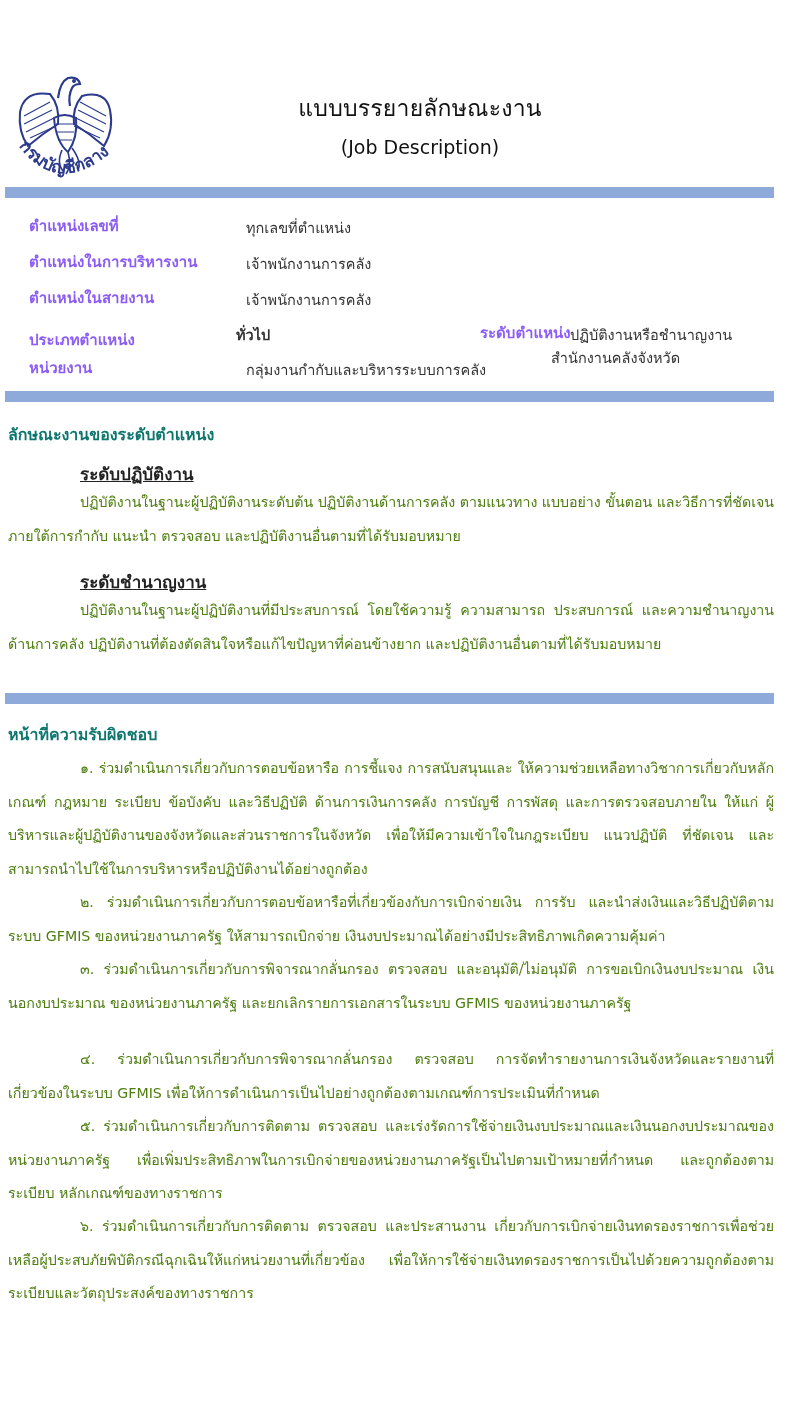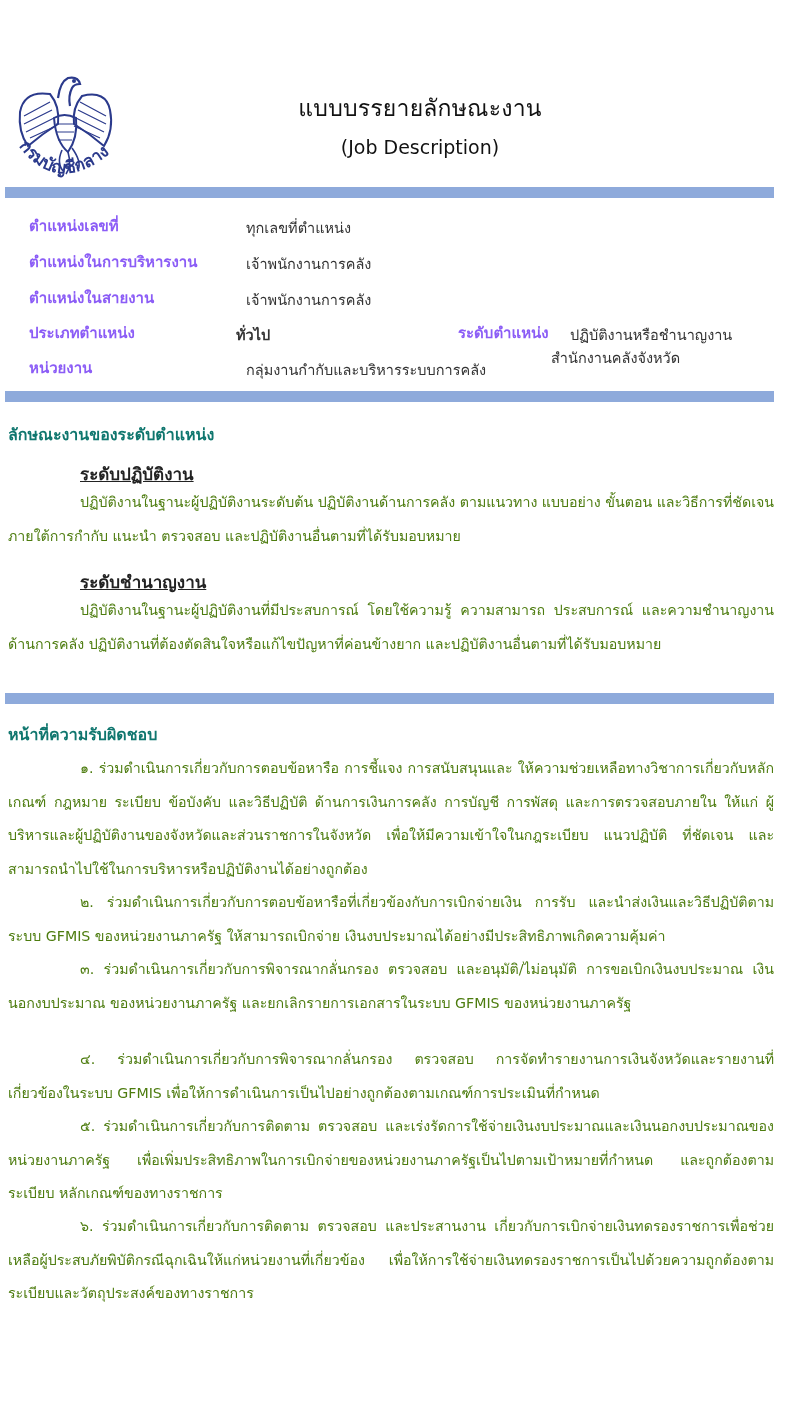--- a/index.html
+++ b/index.html
@@ -49,23 +49,23 @@
 
 <div class="abs info-label" style="top:214px;">ตำแหน่งเลขที่</div>
 <div class="abs info-value" style="left:246px; top:216px;">ทุกเลขที่ตำแหน่ง</div>
 
 <div class="abs info-label" style="top:250px;">ตำแหน่งในการบริหารงาน</div>
 <div class="abs info-value" style="left:246px; top:252px;">เจ้าพนักงานการคลัง</div>
 
 <div class="abs info-label" style="top:286px;">ตำแหน่งในสายงาน</div>
 <div class="abs info-value" style="left:246px; top:288px;">เจ้าพนักงานการคลัง</div>
 
-<div class="abs info-label" style="top:321px;font-family:Liberation Serif, serif;">ประเภทตำแหน่ง</div>
+<div class="abs info-label" style="top:328px;font-family:Liberation Serif, serif;">ประเภทตำแหน่ง</div>
 <div class="abs info-value" style="left:236px; top:323px;font-weight:bold;">ทั่วไป</div>
-<div class="abs info-label" style="left:437px; top:321px;text-align:center;">ระดับตำแหน่ง</div>
+<div class="abs info-label" style="left:459px; top:321px;text-align:center;">ระดับตำแหน่ง</div>
 <div class="abs info-value" style="left:570px; top:323px;">ปฏิบัติงานหรือชำนาญงาน</div>
 
 <div class="abs info-label" style="top:356px;">หน่วยงาน</div>
 <div class="abs info-value" style="left:246px; top:358px;">กลุ่มงานกำกับและบริหารระบบการคลัง</div>
 <div class="abs info-value" style="left:551px; top:346px;">สำนักงานคลังจังหวัด</div>
 
 <div class="abs bar" style="top:391px;"></div>
 
 <div class="abs section-h" style="top:422px;">ลักษณะงานของระดับตำแหน่ง</div>
 

